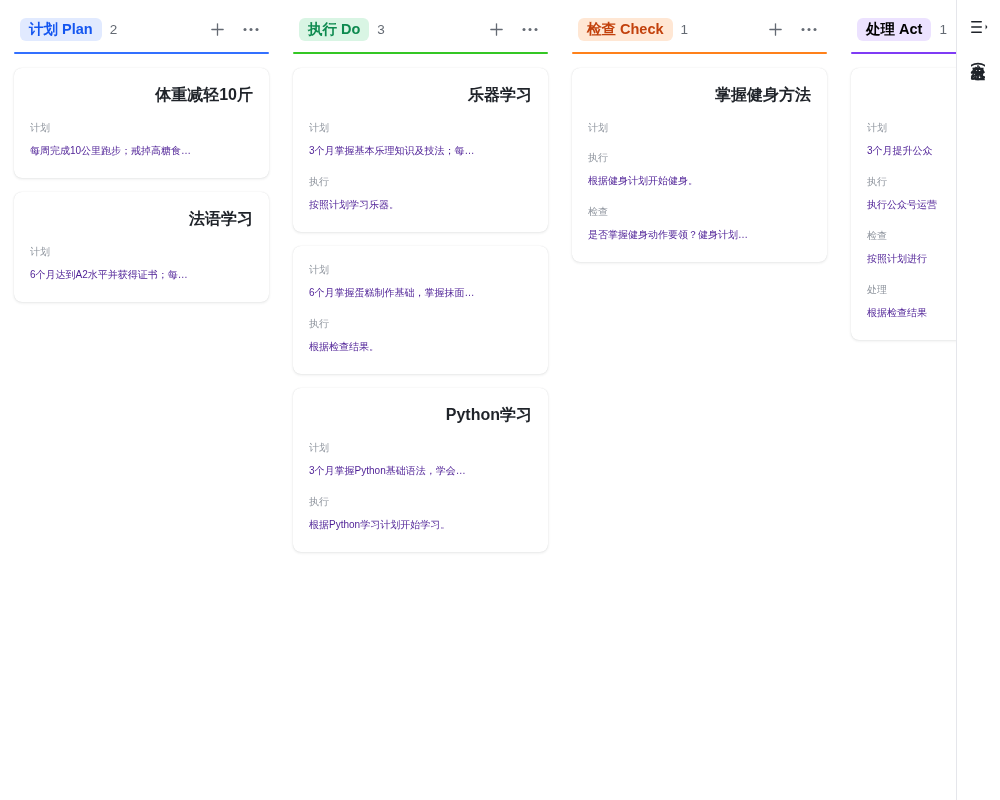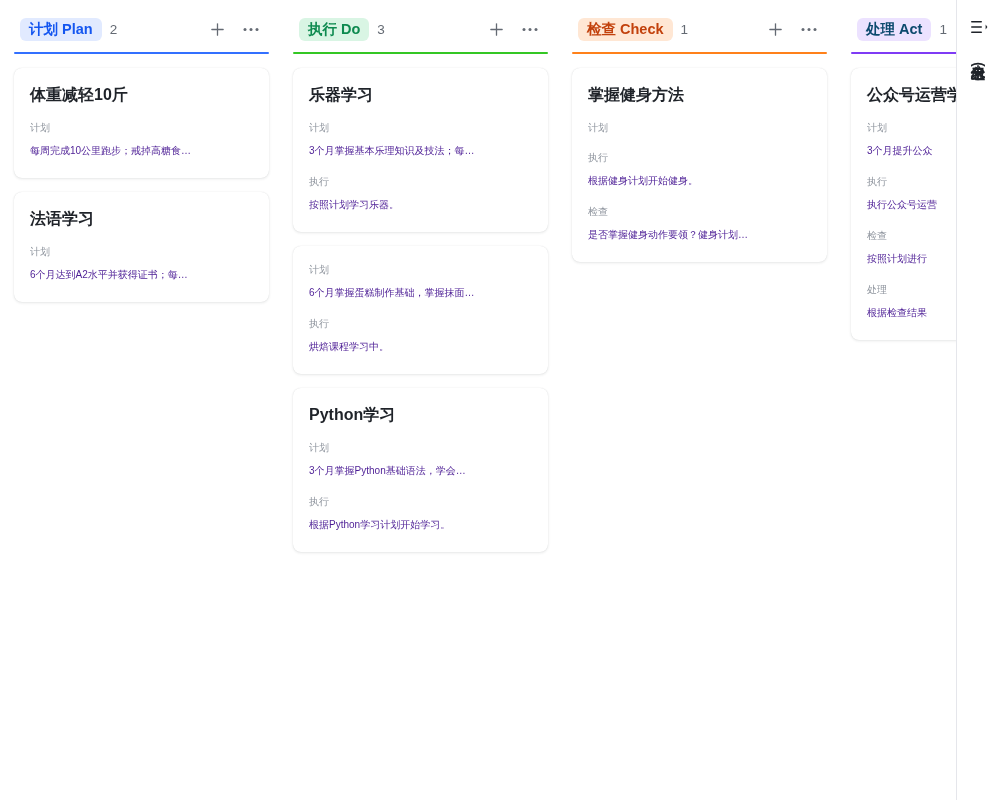--- a/index.html
+++ b/index.html
@@ -102,20 +102,21 @@
     box-shadow: 0 1px 3px rgba(31,35,41,0.10), 0 0 1px rgba(31,35,41,0.14);
     padding: 16px 16px 18px;
   }
 
   .card-title {
     font-size: 16px;
     font-weight: 700;
     line-height: 22px;
     color: #1f2329;
     margin-bottom: 14px;
+    text-align: right;
   }
 
   .field { margin-bottom: 14px; }
   .field:last-child { margin-bottom: 0; }
 
   .field-label {
     font-size: 10px;
     color: #8f959e;
     line-height: 16px;
     margin-bottom: 5px;
@@ -239,21 +240,21 @@
               <div class="field-value">按照计划学习乐器。</div>
             </div>
           </div>
           <div class="card">
             <div class="field">
               <div class="field-label">计划</div>
               <div class="field-value">6个月掌握蛋糕制作基础，掌握抹面…</div>
             </div>
             <div class="field">
               <div class="field-label">执行</div>
-              <div class="field-value">烘焙课程学习中。</div>
+              <div class="field-value">根据检查结果。</div>
             </div>
           </div>
           <div class="card">
             <div class="card-title">Python学习</div>
             <div class="field">
               <div class="field-label">计划</div>
               <div class="field-value">3个月掌握Python基础语法，学会…</div>
             </div>
             <div class="field">
               <div class="field-label">执行</div>
@@ -295,21 +296,21 @@
             </div>
             <div class="field">
               <div class="field-label">检查</div>
               <div class="field-value">是否掌握健身动作要领？健身计划…</div>
             </div>
           </div>
         </div>
       </div>
       <div class="column">
         <div class="col-header">
-          <span class="col-chip" style="background: rgb(236, 226, 255); color: #0c4a6e;">处理 Act</span>
+          <span class="col-chip" style="background: rgb(236, 226, 255); color: #000000;">处理 Act</span>
           <span class="col-count">1</span>
         </div>
         <div class="col-rule" style="background: rgb(127, 59, 245);"></div>
         <div class="cards">
           <div class="card">
             <div class="card-title">公众号运营学</div>
             <div class="field">
               <div class="field-label">计划</div>
               <div class="field-value">3个月提升公众</div>
             </div>

